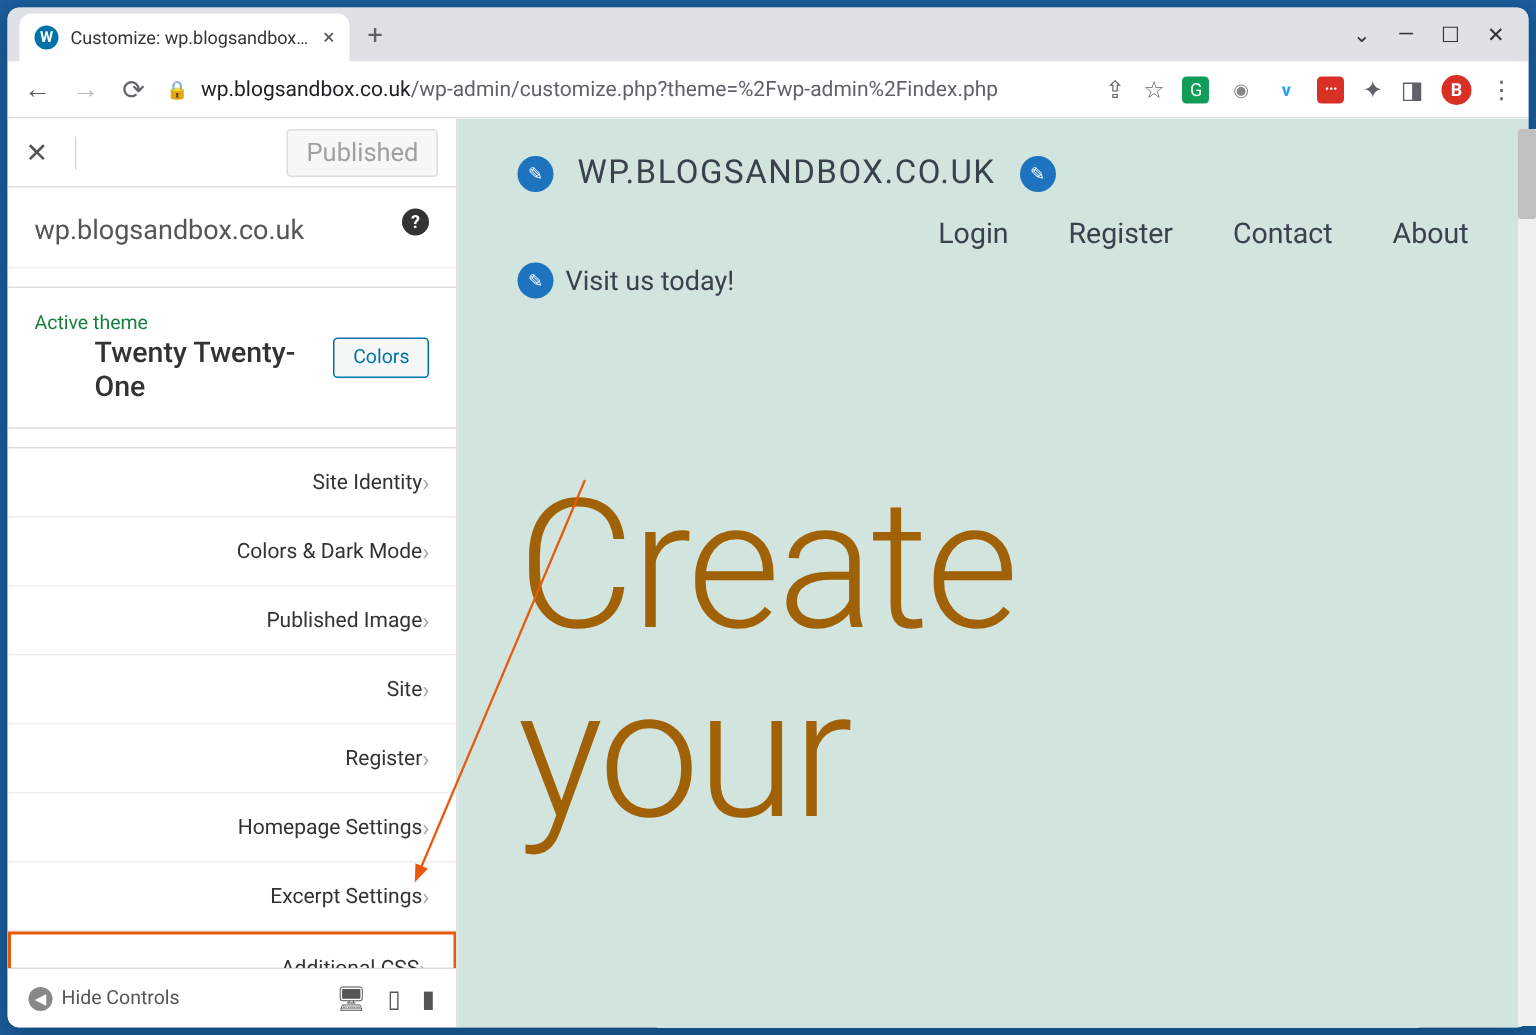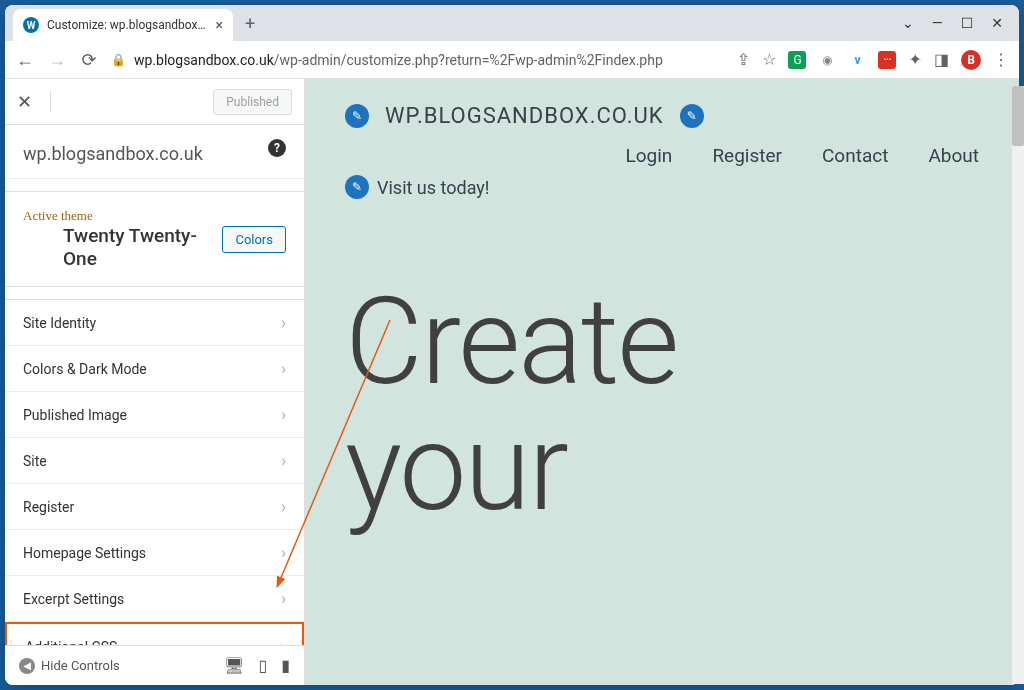--- a/index.html
+++ b/index.html
@@ -24,46 +24,46 @@
 .ext-icon { width: 18px; height: 18px; border-radius: 3px; display: flex; align-items: center; justify-content: center; font-size: 12px; }
 .ext-icon.green { background: #0f9d58; color: #fff; }
 .ext-icon.gray { color: #888; }
 .ext-icon.blue { color: #1da1f2; font-weight: bold; }
 .ext-icon.red { background: #d93025; color: #fff; font-size: 8px; }
 .ext-icon.orange { background: #d93025; border-radius: 50%; color: #fff; font-weight: bold; width: 20px; height: 20px; }
 .content { flex: 1; display: flex; overflow: hidden; }
 .customizer-panel { width: 300px; background: #fff; border-right: 1px solid #ddd; display: flex; flex-direction: column; position: relative; }
 .panel-header { height: 46px; border-bottom: 1px solid #ddd; display: flex; align-items: center; padding: 0 12px; justify-content: space-between; }
 .close-panel { font-size: 18px; color: #555; cursor: pointer; border-right: 1px solid #ddd; padding-right: 18px;}
-.published-btn { background: #f6f7f7; border: 1px solid #ddd; color: #a0a0a0; padding: 5px 12px; font-size: 12px; border-radius: 3px; }
+.published-btn { background: #f6f7f7; border: 1px solid #ddd; color: #a0a0a0; padding: 5px 12px; font-size: 17px; border-radius: 3px; }
 .panel-info { padding: 14px 18px; border-bottom: 1px solid #eee; position: relative; }
 .customizing-label { font-size: 13px; color: #555; }
 .help-icon { position: absolute; right: 18px; top: 14px; width: 18px; height: 18px; background: #333; color: #fff; border-radius: 50%; display: flex; align-items: center; justify-content: center; font-size: 12px; font-weight: bold; }
 .site-name { font-size: 18px; color: #555; margin-top: 4px; }
 .theme-section { padding: 16px 18px; border-bottom: 1px solid #ddd; margin-top: 12px; display: flex; justify-content: space-between; align-items: center; border-top: 1px solid #ddd; }
-.theme-label { font-size: 13px; color: #a16207; font-family: Liberation Serif, serif; }
+.theme-label { font-size: 13px; color: #15803d; }
 .theme-name { font-size: 19px; color: #333; font-weight: 500; margin-left: 40px; }
 .change-btn { background: #f6f7f7; border: 1px solid #0073aa; color: #0073aa; padding: 5px 12px; font-size: 13px; border-radius: 3px; cursor: pointer; }
 .panel-list { flex: 1; overflow-y: auto; margin-top: 12px; border-top: 1px solid #ddd;}
-.panel-item { display: flex; align-items: center; justify-content: space-between; padding: 13px 18px; border-bottom: 1px solid #eee; cursor: pointer; font-size: 14px; color: #333; }
+.panel-item { display: flex; align-items: center; justify-content: flex-end; padding: 13px 18px; border-bottom: 1px solid #eee; cursor: pointer; font-size: 14px; color: #333; }
 .chevron { color: #aaa; font-size: 16px; }
 .panel-item.highlighted { border: 2px solid #e8590c; }
 .panel-footer { height: 40px; border-top: 1px solid #ddd; display: flex; align-items: center; padding: 0 14px; gap: 10px; }
 .hide-controls { display: flex; align-items: center; gap: 6px; font-size: 13px; color: #555; cursor: pointer; flex: 1; }
 .hide-arrow { width: 16px; height: 16px; background: #888; border-radius: 50%; color: #fff; display: flex; align-items: center; justify-content: center; font-size: 10px; }
 .device-icons { display: flex; gap: 14px; color: #555; font-size: 16px; }
 .preview { flex: 1; background: #D1E4DD; padding: 24px 40px; position: relative; overflow: hidden; }
 .preview-header { display: flex; align-items: center; gap: 16px; flex-wrap: wrap; }
 .edit-pencil { width: 24px; height: 24px; background: #1e73be; border-radius: 50%; display: flex; align-items: center; justify-content: center; color: #fff; font-size: 12px; }
 .site-title { font-size: 22px; color: #39414D; letter-spacing: 1px; }
 .nav-links { margin-left: auto; display: flex; gap: 40px; }
 .nav-link { font-size: 19px; color: #39414D; }
 .tagline-row { display: flex; align-items: center; gap: 8px; margin-top: 8px; }
 .tagline { font-size: 18px; color: #39414D; text-align: center; }
-.hero-text { font-size: 120px; font-weight: 300; color: #404040; line-height: 1.05; margin-top: 80px; letter-spacing: -2px; }
+.hero-text { font-size: 120px; font-weight: 300; color: #a16207; line-height: 1.05; margin-top: 116px; letter-spacing: -2px; }
 .scrollbar { position: absolute; right: 0; top: 86px; bottom: 6px; width: 12px; background: #f0f0f0; }
 .scroll-thumb { width: 100%; height: 60px; background: #c0c0c0; border-radius: 2px; }
 .annotation-arrow { position: absolute; pointer-events: none; z-index: 100; }
 </style>
 </head>
 <body>
 
 <div class="browser-window">
   <div class="titlebar">
     <div class="tab">
@@ -79,21 +79,21 @@
       <span>✕</span>
     </div>
   </div>
 
   <div class="addressbar">
     <span class="nav-btn">←</span>
     <span class="nav-btn disabled">→</span>
     <span class="nav-btn">⟳</span>
     <div class="url-area">
       <span class="lock-icon">🔒</span>
-      <span class="url-text"><span class="domain">wp.blogsandbox.co.uk</span><span>/wp-admin/customize.php?return=%2Fwp-admin%2Findex.php</span></span>
+      <span class="url-text"><span class="domain">wp.blogsandbox.co.uk</span><span>/wp-admin/customize.php?theme=%2Fwp-admin%2Findex.php</span></span>
     </div>
     <div class="ext-icons">
       <span style="color:#5f6368">⇪</span>
       <span style="color:#5f6368">☆</span>
       <span class="ext-icon green">G</span>
       <span class="ext-icon gray">◉</span>
       <span class="ext-icon blue">v</span>
       <span class="ext-icon red">•••</span>
       <span style="color:#5f6368">✦</span>
       <span style="color:#5f6368">◨</span>

